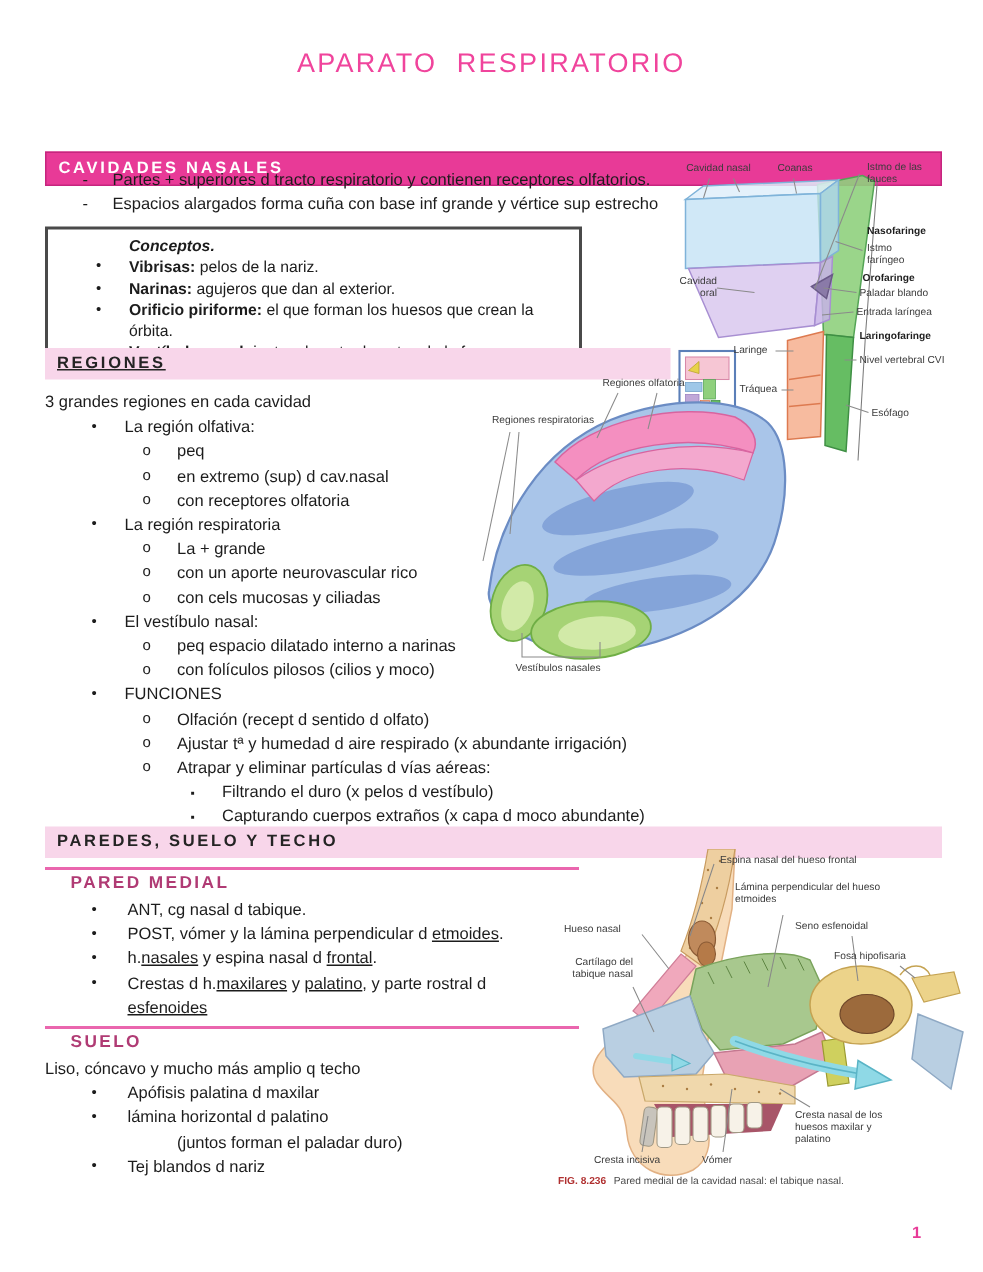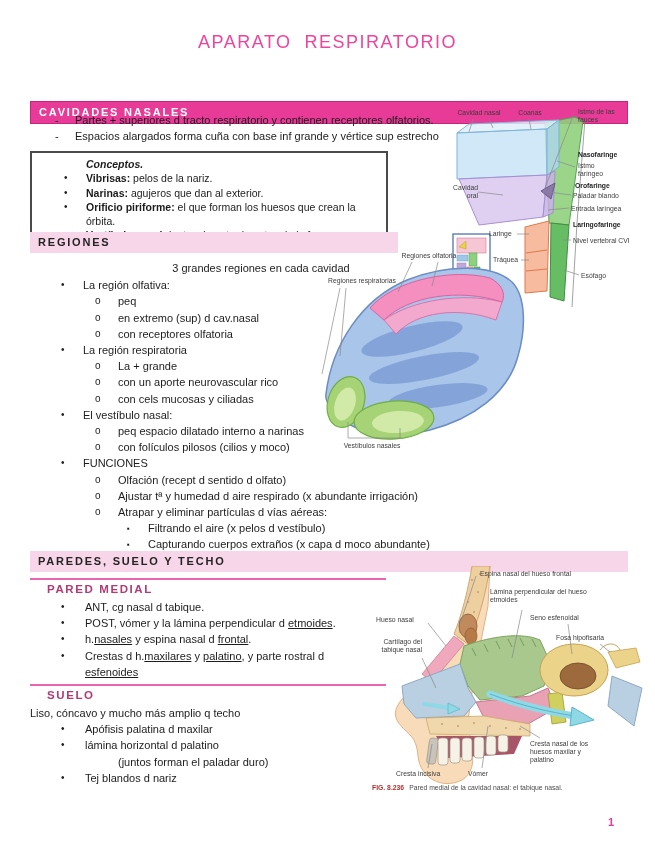--- a/index.html
+++ b/index.html
@@ -71,40 +71,40 @@
 </div>
 
 <div class="abs cbox">
   <div class="row cbox-title">Conceptos.</div>
   <div class="row"><span class="mk">•</span><b>Vibrisas:</b> <span>pelos de la nariz.</span></div>
   <div class="row"><span class="mk">•</span><b>Narinas:</b> <span>agujeros que dan al exterior.</span></div>
   <div class="row"><span class="mk">•</span><b>Orificio piriforme:</b> <span>el que forman los huesos que crean la órbita.</span></div>
   <div class="row"><span class="mk">•</span><b>Vestíbulo nasal:</b> <span>junto a la entrada antes de la fosa.</span></div>
 </div>
 
-<div class="abs banner-light" style="left:30px;top:232px;width:368px;">REGIONES</div>
+<div class="abs banner-light" style="left:30px;top:232px;width:417px;text-decoration:underline;">REGIONES</div>
 
 <div class="abs" style="left:30px;top:260px;width:462px;">
-  <div class="row" style="margin-bottom:1px;text-align:center;">3 grandes regiones en cada cavidad</div>
+  <div class="row" style="margin-bottom:1px;">3 grandes regiones en cada cavidad</div>
   <div class="row l1"><span class="mk">•</span><span>La región olfativa:</span></div>
   <div class="row l2"><span class="mk">o</span><span>peq</span></div>
   <div class="row l2"><span class="mk">o</span><span>en extremo (sup) d cav.nasal</span></div>
   <div class="row l2"><span class="mk">o</span><span>con receptores olfatoria</span></div>
   <div class="row l1"><span class="mk">•</span><span>La región respiratoria</span></div>
   <div class="row l2"><span class="mk">o</span><span>La + grande</span></div>
   <div class="row l2"><span class="mk">o</span><span>con un aporte neurovascular rico</span></div>
   <div class="row l2"><span class="mk">o</span><span>con cels mucosas y ciliadas</span></div>
   <div class="row l1"><span class="mk">•</span><span>El vestíbulo nasal:</span></div>
   <div class="row l2"><span class="mk">o</span><span>peq espacio dilatado interno a narinas</span></div>
   <div class="row l2"><span class="mk">o</span><span>con folículos pilosos (cilios y moco)</span></div>
   <div class="row l1"><span class="mk">•</span><span>FUNCIONES</span></div>
   <div class="row l2"><span class="mk">o</span><span>Olfación (recept d sentido d olfato)</span></div>
   <div class="row l2"><span class="mk">o</span><span>Ajustar tª y humedad d aire respirado (x abundante irrigación)</span></div>
   <div class="row l2"><span class="mk">o</span><span>Atrapar y eliminar partículas d vías aéreas:</span></div>
-  <div class="row l3"><span class="mk">▪</span><span>Filtrando el aire (x pelos d vestíbulo)</span></div>
+  <div class="row l3"><span class="mk">▪</span><span>Filtrando el duro (x pelos d vestíbulo)</span></div>
   <div class="row l3"><span class="mk">▪</span><span>Capturando cuerpos extraños (x capa d moco abundante)</span></div>
 </div>
 
 <div class="abs banner-light" style="left:30px;top:551px;width:598px;">PAREDES, SUELO Y TECHO</div>
 
 <div class="abs" style="left:30px;top:578px;width:360px;">
   <div class="rule"></div>
   <div class="subhead">PARED MEDIAL</div>
   <div style="width:345px;">
     <div class="row l1" style="padding-left:55px;"><span class="mk">•</span><span>ANT, cg nasal d tabique.</span></div>

